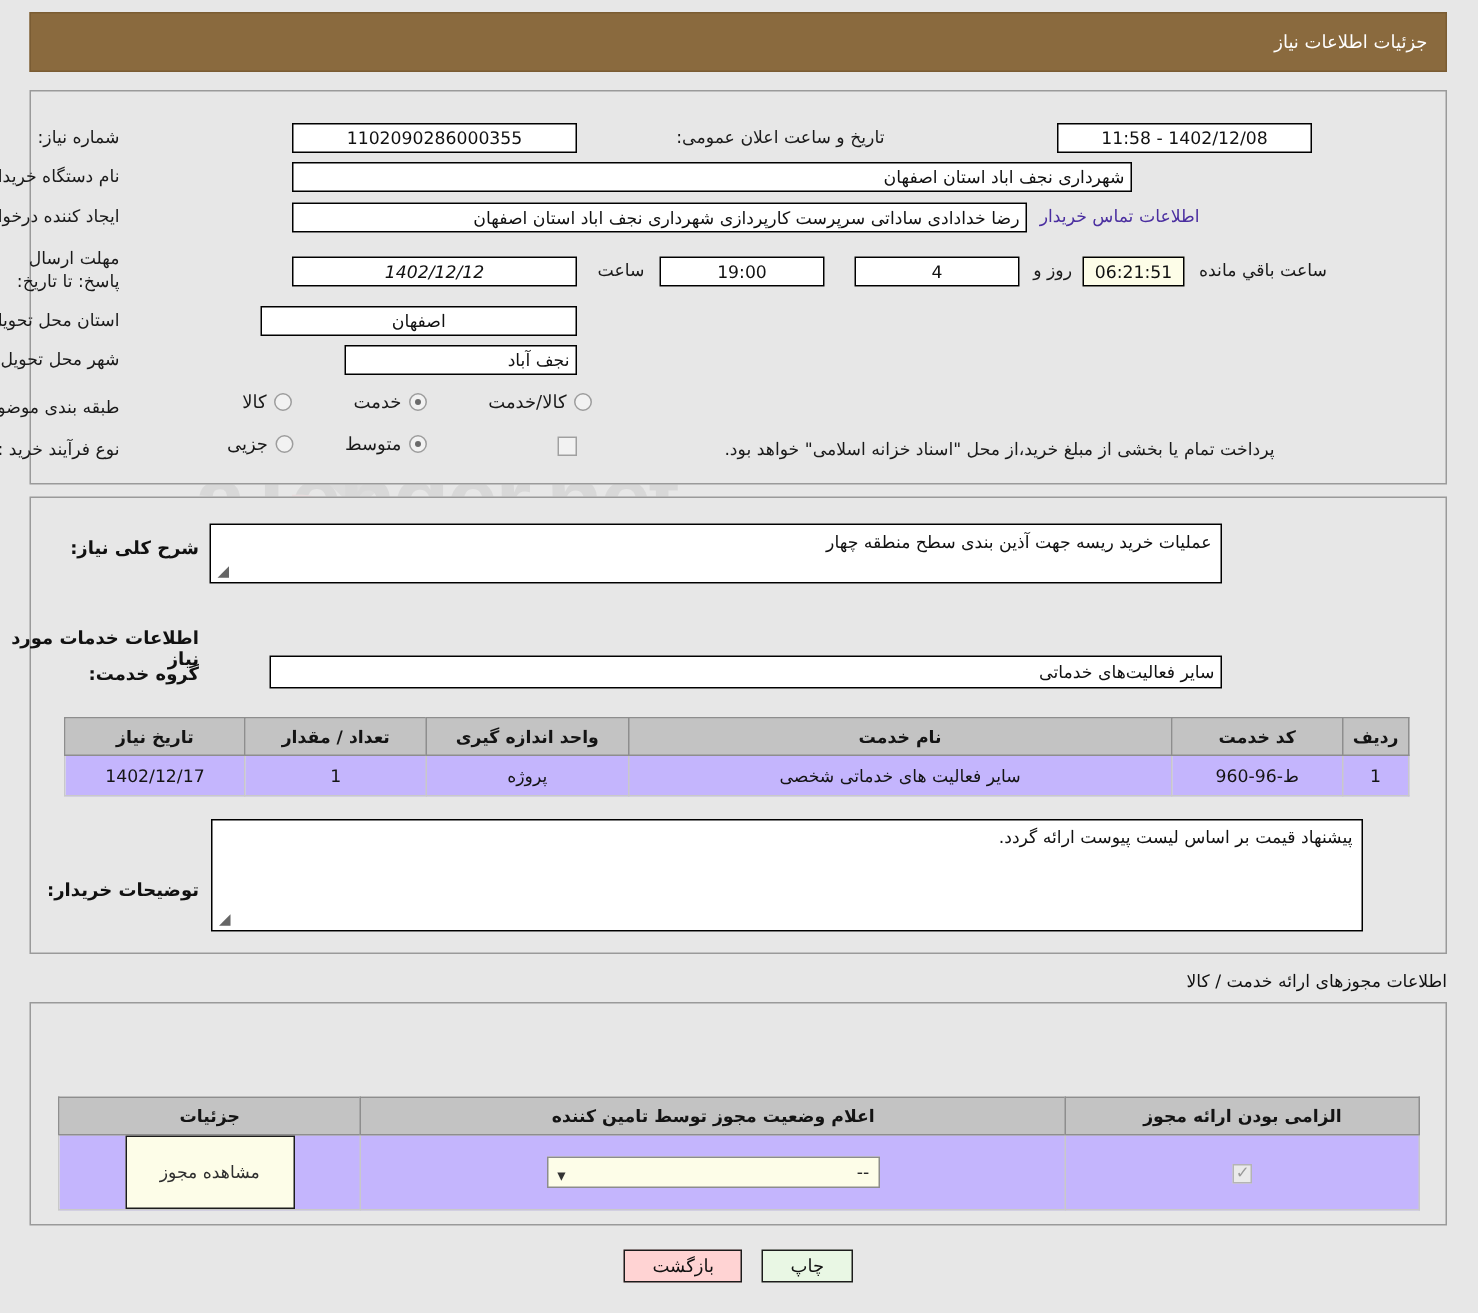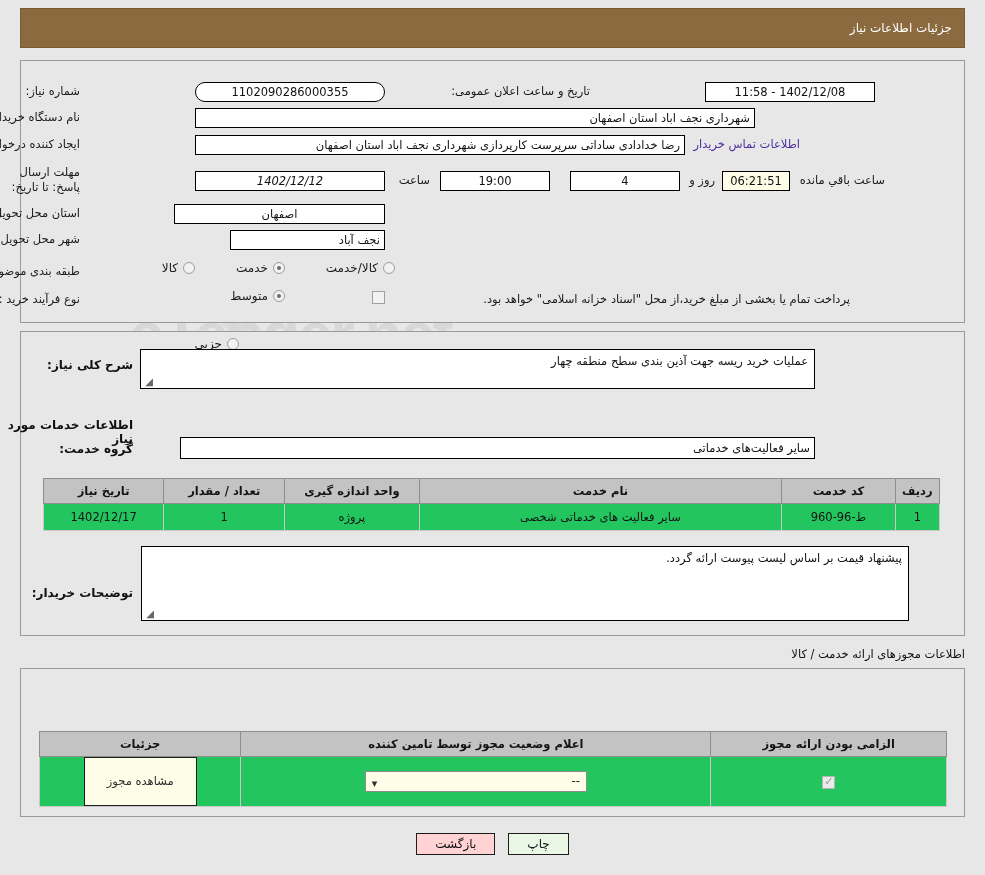--- a/index.html
+++ b/index.html
@@ -221,21 +221,21 @@
     background: #c3c3c3;
     border: 1px solid #8e8e8e;
     font-weight: bold;
     color: #141414;
     height: 24px;
     padding: 0 4px;
     text-align: center;
     white-space: nowrap;
   }
   table.grid td {
-    background: #22c55e;
+    background: #c4b5fd;
     border: 1px solid #c9c9c9;
     height: 26px;
     padding: 0 4px;
     text-align: center;
     color: #141414;
     white-space: nowrap;
     margin-left: 44px;
   }
 
   .section-head {
@@ -336,21 +336,21 @@
     <div class="wm-text2">atender.ir</div>
     <div class="wm-arrow">⤵</div>
     <div class="wm-v">W</div>
   </div>
 
   <div class="title-bar">جزئیات اطلاعات نیاز</div>
 
   <div class="panel" id="panel-top"></div>
 
   <div class="lbl" style="top:84px; right:905px;">شماره نیاز:</div>
-  <div class="fld" style="top:82px; right:600px; width:190px;border-radius:10px;">1102090286000355</div>
+  <div class="fld" style="top:82px; right:600px; width:190px;">1102090286000355</div>
   <div class="lbl" style="top:84px; right:395px;">تاریخ و ساعت اعلان عمومی:</div>
   <div class="fld" style="top:82px; right:110px; width:170px;">1402/12/08 - 11:58</div>
 
   <div class="lbl" style="top:110px; right:905px;">نام دستگاه خریدار:</div>
   <div class="fld r" style="top:108px; right:230px; width:560px;">شهرداری نجف اباد استان اصفهان</div>
 
   <div class="lbl" style="top:137px; right:905px;">ایجاد کننده درخواست:</div>
   <div class="fld r" style="top:135px; right:300px; width:490px;">رضا خدادادی ساداتی سرپرست  کارپردازی شهرداری نجف اباد استان اصفهان</div>
   <a class="link" style="top:137px; right:185px;" href="#">اطلاعات تماس خریدار</a>
 
@@ -377,21 +377,21 @@
   <div class="radio-wrap" style="top:261px; right:700px;">
     <span class="radio on"></span>
     <span class="radio-lab">خدمت</span>
   </div>
   <div class="radio-wrap" style="top:261px; right:590px;">
     <span class="radio"></span>
     <span class="radio-lab">کالا/خدمت</span>
   </div>
 
   <div class="lbl" style="top:292px; right:905px;">نوع فرآیند خرید :</div>
-  <div class="radio-wrap" style="top:289px; right:746px;margin-top:48px;">
+  <div class="radio-wrap" style="top:289px; right:789px;">
     <span class="radio"></span>
     <span class="radio-lab">جزیی</span>
   </div>
   <div class="radio-wrap" style="top:289px; right:700px;">
     <span class="radio on"></span>
     <span class="radio-lab">متوسط</span>
   </div>
   <div class="chk" style="top:291px; right:600px;"></div>
   <div class="lbl" style="top:292px; right:135px;">پرداخت تمام یا بخشی از مبلغ خرید،از محل "اسناد خزانه اسلامی" خواهد بود.</div>
 

